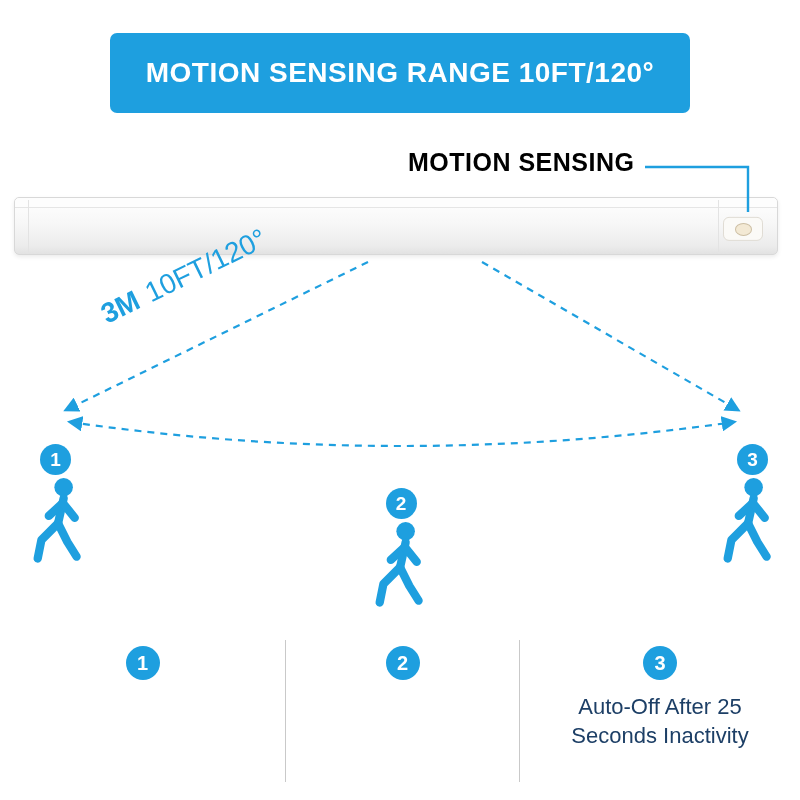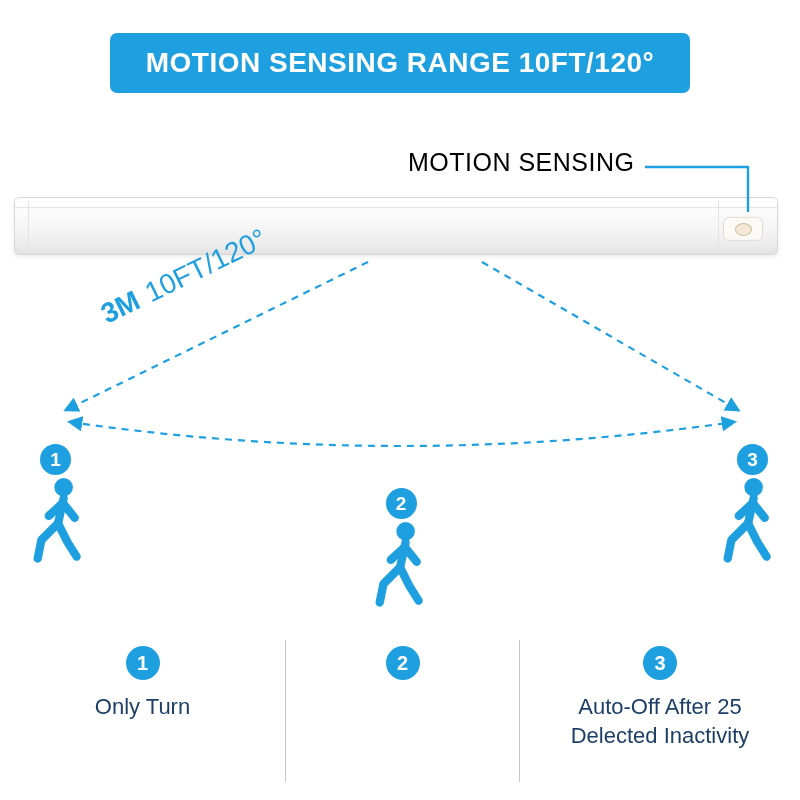--- a/index.html
+++ b/index.html
@@ -9,30 +9,30 @@
   html,body{margin:0;padding:0;background:#ffffff;}
   .stage{
     position:relative;
     width:800px;height:800px;
     background:#ffffff;
     font-family:"Liberation Sans", sans-serif;
     overflow:hidden;
   }
   
   .banner{
-    position:absolute;left:110px;top:33px;width:580px;height:60px;
+    position:absolute;left:110px;top:33px;width:580px;height:80px;
     background:var(--accent);
     border-radius:7px;
     display:flex;align-items:center;justify-content:center;
     color:#ffffff;font-size:28px;font-weight:bold;letter-spacing:.5px;
   }
   
   .callout-label{
     position:absolute;left:408px;top:148px;
-    font-size:25px;font-weight:normal;color:#000000;letter-spacing:.5px;
+    font-size:25px;font-weight:bold;color:#000000;letter-spacing:.5px;
   }
   
   .light-bar{
     position:absolute;left:14px;top:197px;width:762px;height:56px;
     background:linear-gradient(#ffffff 0%,#f7f7f7 45%,#ececec 85%,#e2e2e2 100%);
     border:1px solid #d8d8d8;border-radius:5px;
     box-shadow:0 2px 4px rgba(0,0,0,.08);
   }
   .light-bar .topface{
     position:absolute;left:0;top:0;right:0;height:9px;
@@ -171,30 +171,29 @@
       <path class="limb" d="M39 28 L52 44"></path>
       <path class="limb" d="M34 50 L16 68 L12 88"></path>
       <path class="limb" d="M34 50 L44 70 L54 86"></path>
     </svg>
   </div>
 
   <div class="features">
     <div class="feature feature-1">
       <div class="num-badge">1</div>
       <div class="feature-text">
-        <span>Only Turn</span>
       </div>
     </div>
     <div class="feature feature-2">
       <div class="num-badge">2</div>
       <div class="feature-text">
       </div>
     </div>
     <div class="feature feature-3">
       <div class="num-badge">3</div>
       <div class="feature-text">
         <span>Auto-Off After 25</span>
-        <span>Delected Inactivity</span>
+        <span>Seconds Inactivity</span>
       </div>
     </div>
   </div>
 
 </div>
 
 </body></html>

